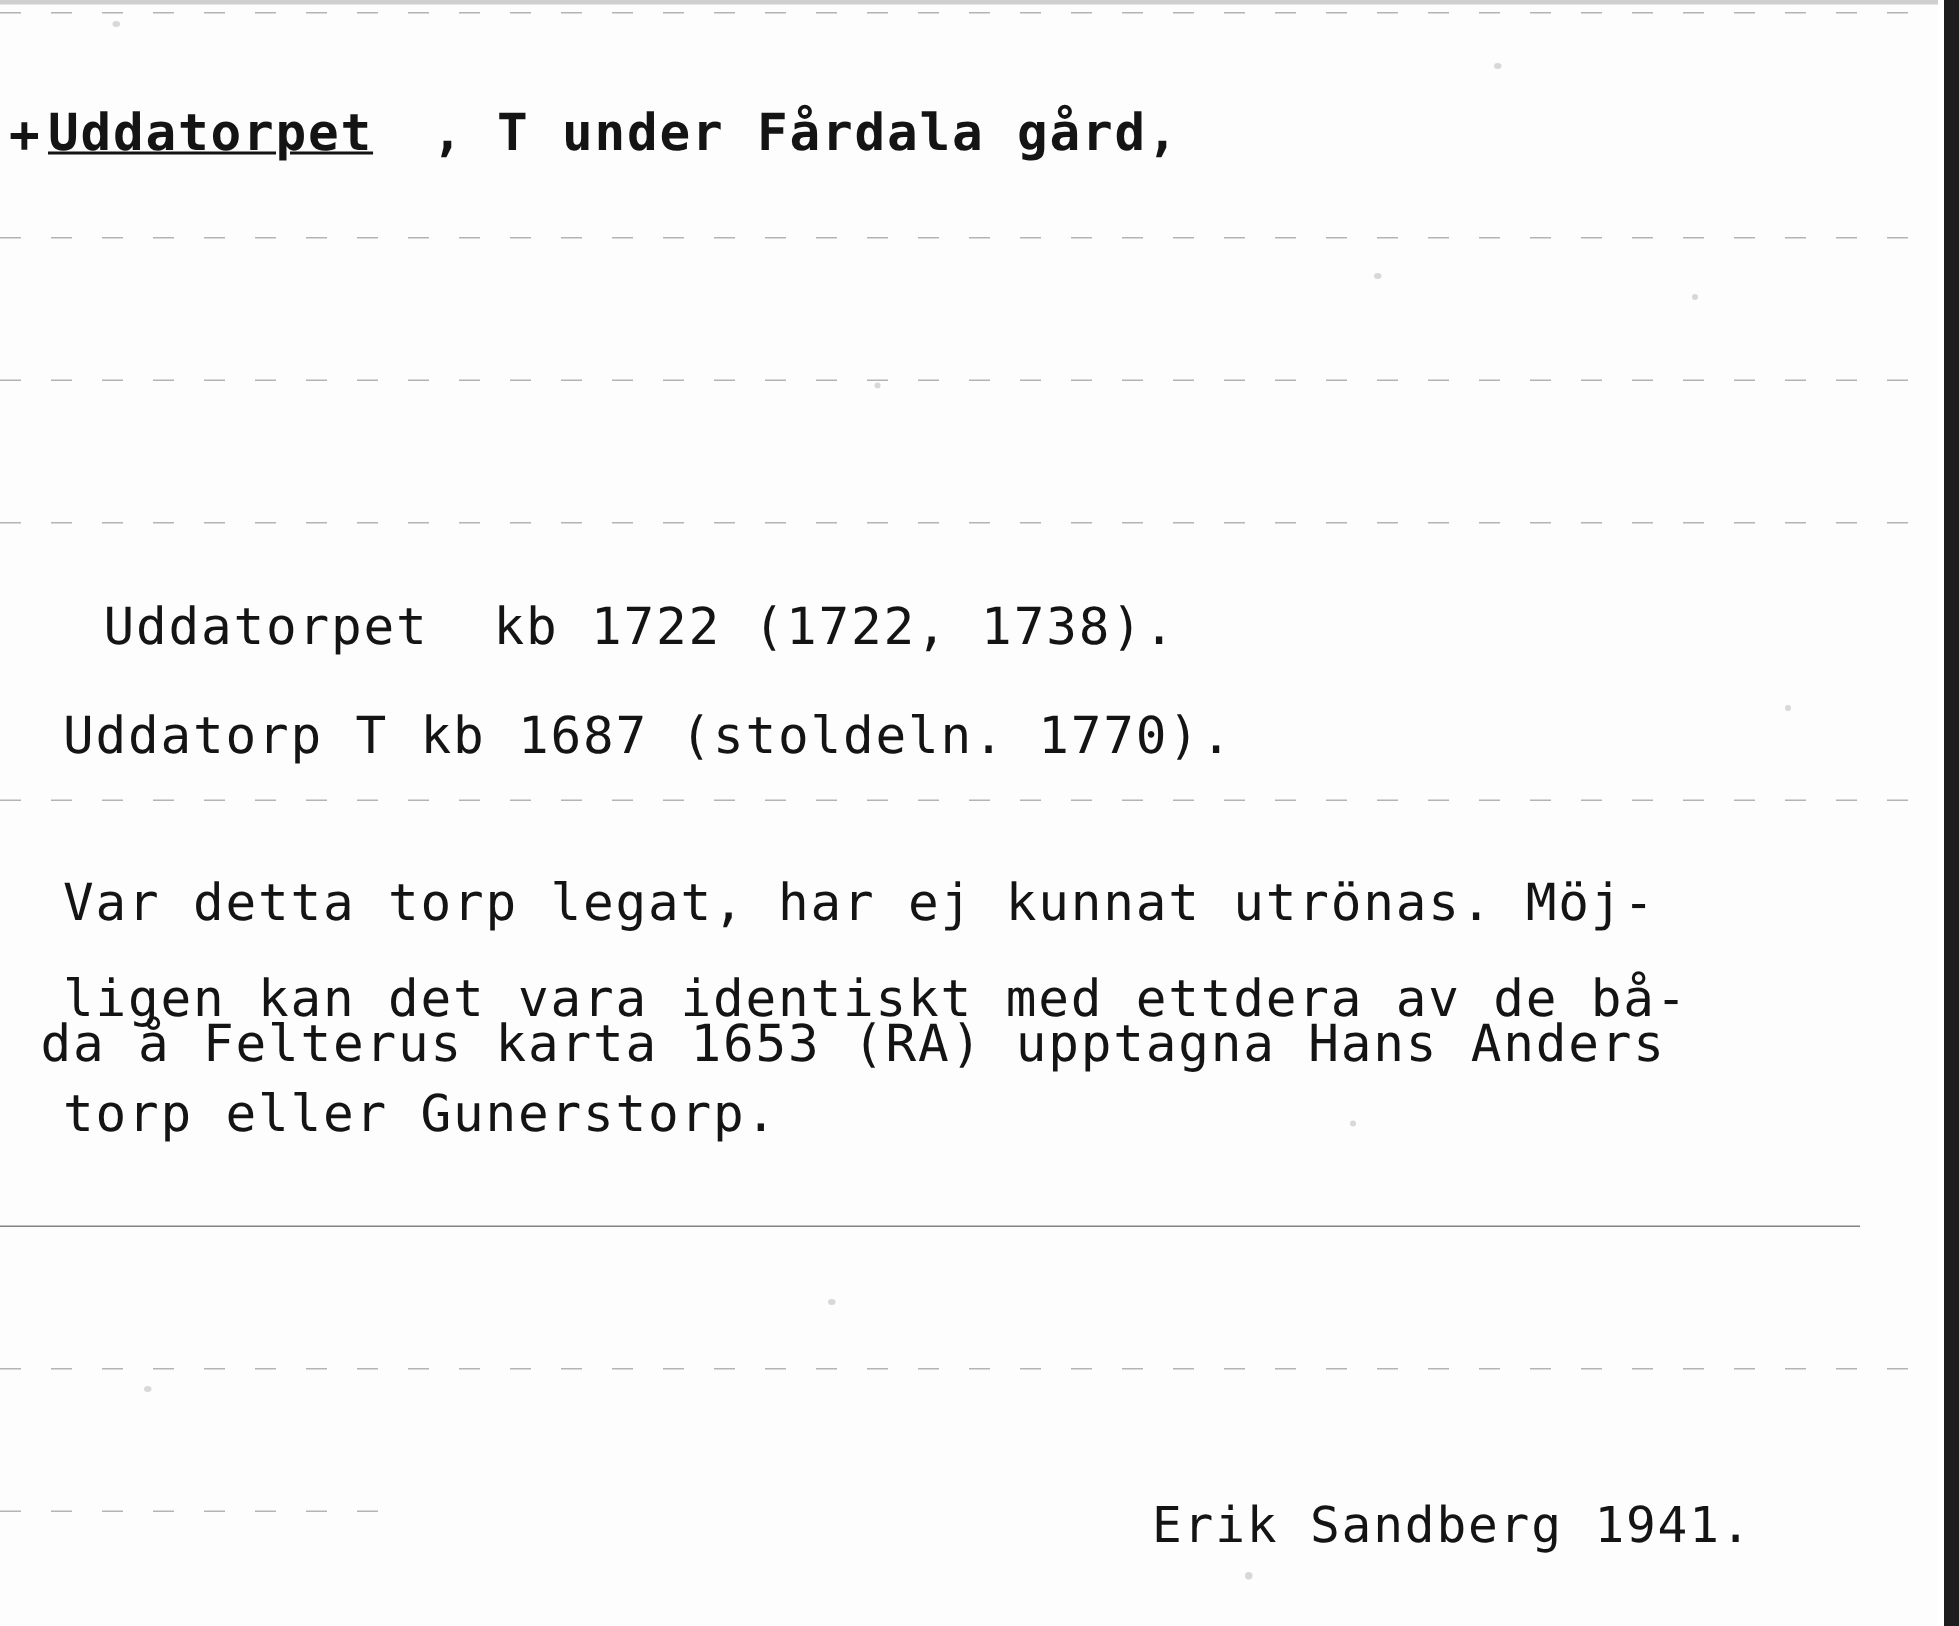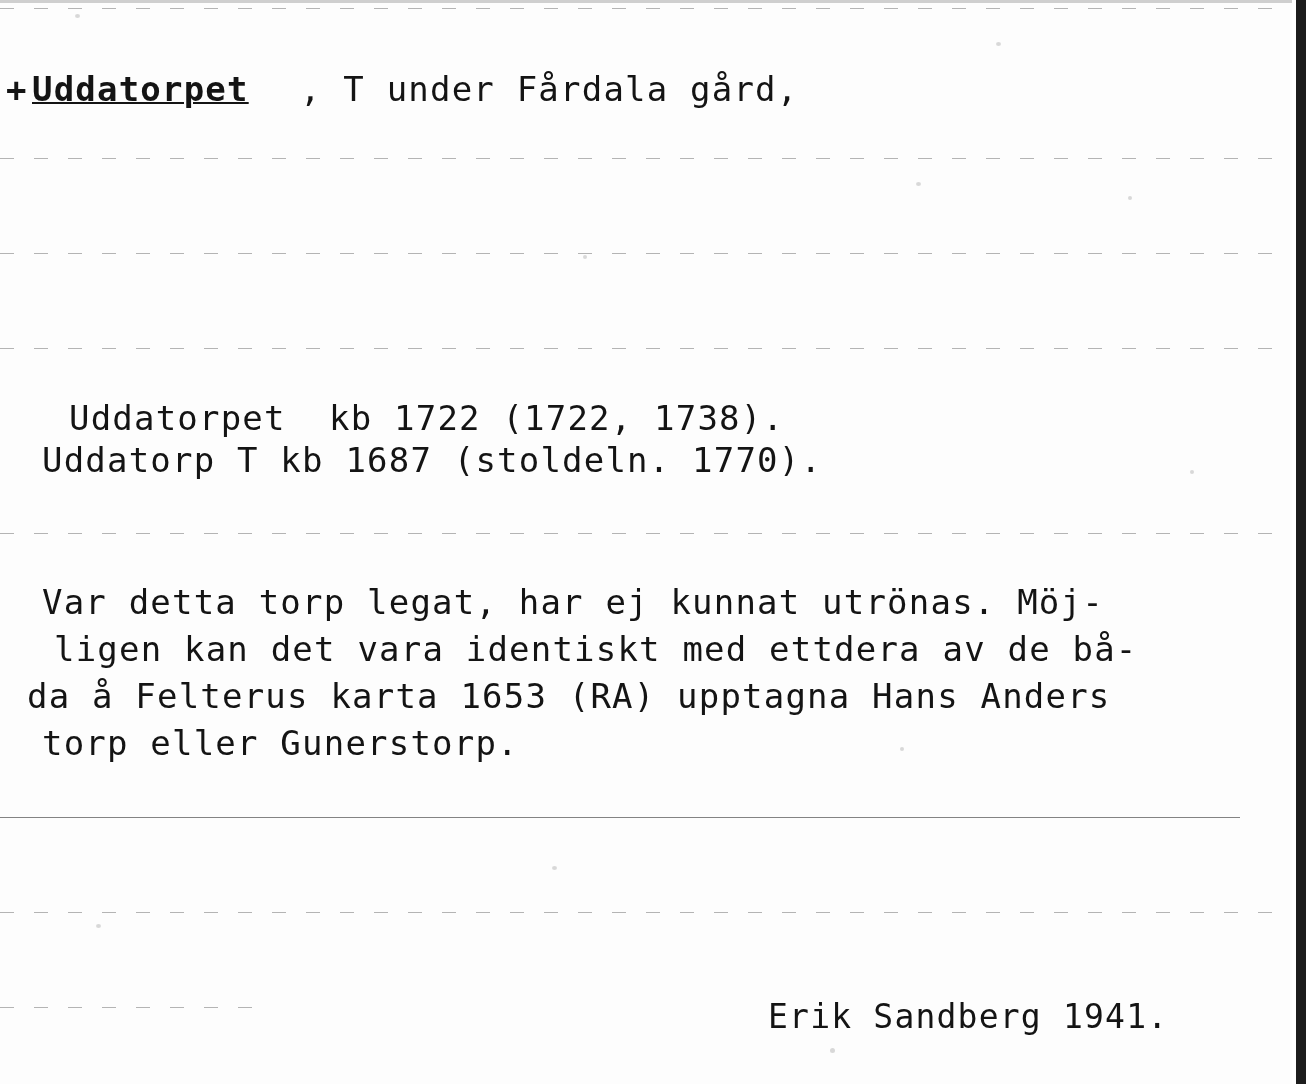--- a/index.html
+++ b/index.html
@@ -80,33 +80,34 @@
     top: 70px;
     font-size: 34px;
     font-weight: bold;
   }
   #headword {
     left: 32px;
     top: 70px;
     font-weight: 700;
   }
   #head-rest {
-    left: 300px;
+    left: 288px;
     top: 70px;
+    font-weight: bold;
   }
   #head-line2 {
     left: 338px;
     top: 112px;
   }
 
   #body1a { left: 42px; top: 399px; margin-left: 27px; }
-  #body1b { left: 42px; top: 441px; }
+  #body1b { left: 42px; top: 472px; }
 
   #body2a { left: 42px; top: 583px; }
-  #body2b { left: 42px; top: 630px; margin-left: 12px; }
+  #body2b { left: 42px; top: 647px; }
   #body2c { left: 27px; top: 677px; }
   #body2d { left: 42px; top: 724px; text-align: center; }
 
   #signature {
     left: 768px;
     top: 998px;
     font-size: 33px;
   }
 </style>
 </head>

